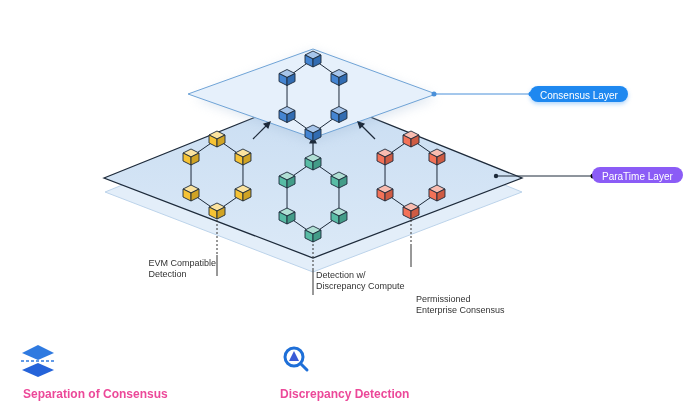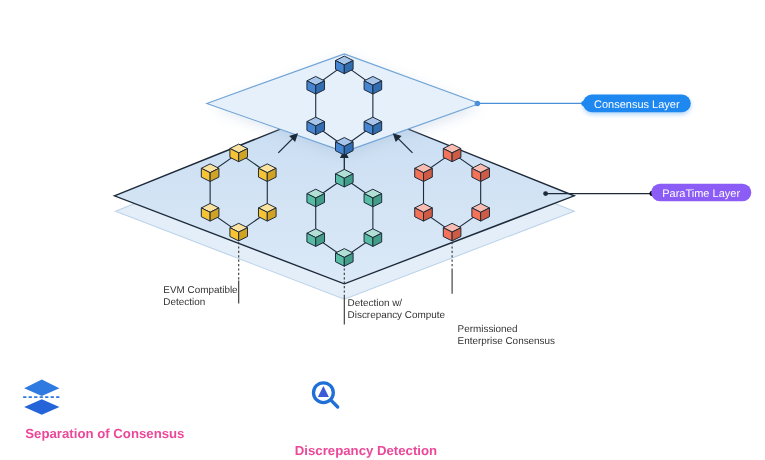--- a/index.html
+++ b/index.html
@@ -9,21 +9,21 @@
   .pill { position:absolute; height:16px; border-radius:10px; color:#fff; font-weight:normal;
           font-size:10px; line-height:20px; padding:0 10px; white-space:nowrap; }
   .pill.consensus { left:530px; top:86px; background:#1e88f0; box-shadow:0 2px 4px rgba(30,136,240,.35); }
   .pill.paratime { left:592px; top:167px; background:#8b5cf6; }
   .lbl { position:absolute; font-size:9px; line-height:11px; color:#333; white-space:nowrap; }
   .lbl.evm { right:479px; top:258px; text-align:left; }
   .lbl.conf { left:316px; top:270px; }
   .lbl.perm { left:416px; top:258px;margin-top:36px; }
   .feature-title { position:absolute; font-size:12px; font-weight:bold; color:#ec4899; top:387px; }
   .feature-title.sep { left:23px; }
-  .feature-title.disc { left:268px;margin-top:16px; }
+  .feature-title.disc { left:280px; }
 </style>
 </head>
 <body>
 
 <svg class="diagram" width="695" height="418" viewBox="0 0 695 418">
   <defs>
     <linearGradient id="gPara" x1="0" y1="0" x2="0" y2="1">
       <stop offset="0" stop-color="#c9ddf2"></stop>
       <stop offset="1" stop-color="#dbe9f7"></stop>
     </linearGradient>

